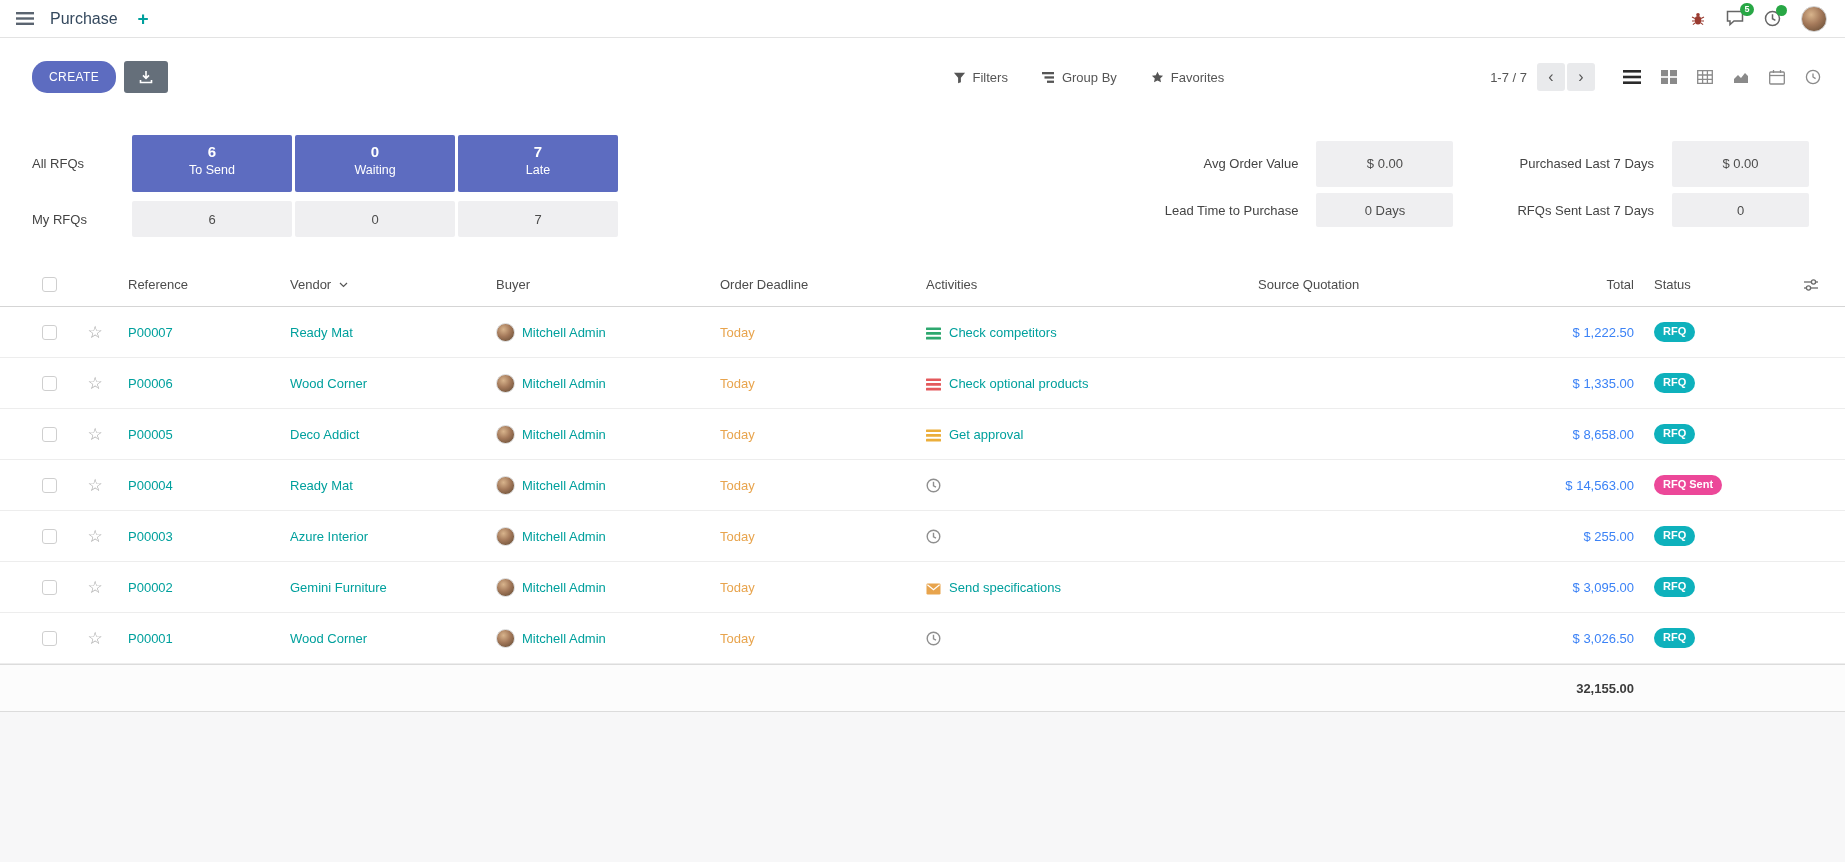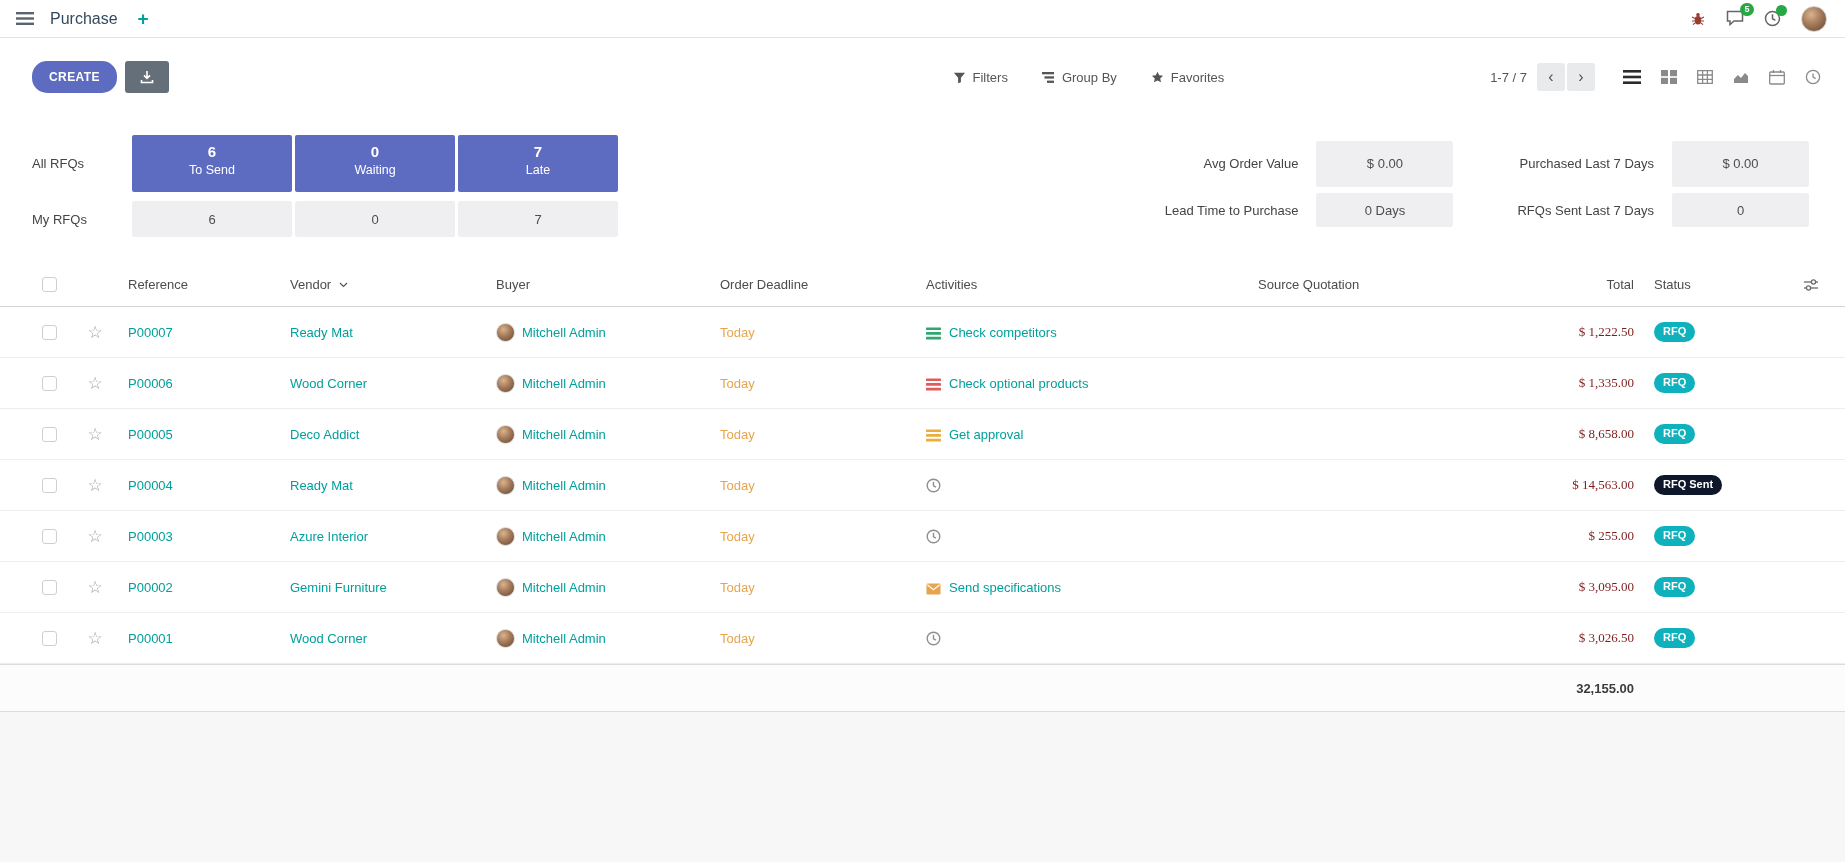--- a/index.html
+++ b/index.html
@@ -23,21 +23,21 @@
   
   .control-panel { padding: 12px 16px 14px 32px; background: #fff; }
   .cp-top { display: flex; align-items: center; }
   .page-title { font-size: 18px; font-weight: normal; color: #575b6f; }
   .search-box { margin-left: auto; width: calc(50% - 30px); position: relative; }
   .search-box input { width: 100%; height: 31px; border: 1px solid #d8dde3; border-radius: 3px; padding: 0 32px 0 10px; font-size: 13px; color: #444; outline: none; }
   .search-box input::placeholder { color: #b9bfc7; }
   .search-glass { position: absolute; right: 9px; top: 8px; color: #777; }
   .cp-bottom { display: flex; align-items: center; margin-top: 11px; }
   .cp-actions { display: flex; gap: 8px; }
-  .btn-create { background: #5D6CC0; color: #fff; font-size: 12px; font-weight: bold; letter-spacing: .4px; padding: 0 17px; border-radius: 15px; }
+  .btn-create { background: #5D6CC0; color: #fff; font-size: 12px; font-weight: normal; letter-spacing: .4px; padding: 0 17px; border-radius: 15px; }
   .btn-export { background: #656f7a; width: 44px; height: 32px; border-radius: 3px; display: flex; align-items: center; justify-content: center; }
   .cp-rhalf { width: calc(50% - 14px); margin-left: auto; display: flex; align-items: center; }
   .search-tools { display: flex; gap: 34px; padding-left: 8px; }
   .tool-btn { display: flex; align-items: center; gap: 7px; color: #555; font-size: 13px; }
   .pager-wrap { margin-left: auto; display: flex; align-items: center; gap: 10px; }
   .pager-text { color: #555; }
   .pager-btns { display: flex; gap: 2px; }
   .pager-btn { width: 28px; height: 28px; background: #e9eaec; border-radius: 3px; color: #555; font-size: 16px; line-height: 1; display: flex; align-items: center; justify-content: center; }
   .view-switcher { display: flex; gap: 20px; margin-left: 28px; margin-right: 8px; align-items: center; }
   .vs-btn { color: #8a8a8a; }
@@ -75,21 +75,21 @@
   .star { font-size: 17px; color: #a3a3a3; line-height: 1; }
   .link { color: #00A09D; }
   .avatar-sm { width: 19px; height: 19px; border-radius: 50%; flex: 0 0 19px; margin-right: 7px; background: radial-gradient(circle at 38% 32%, #d8b48c 0%, #a4795a 45%, #5d4630 100%); border: 1px solid #d8d8d8; }
   .deadline { color: #E8A44D; }
   .act-btn { display: flex; align-items: flex-end; gap: 8px; }
   .act-btn svg { display: none; }
   .act-btn.type-list svg[data-name="activity-list-icon"] { display: block; }
   .act-btn.type-clock svg[data-name="activity-clock-icon"] { display: block; }
   .act-btn.type-envelope svg[data-name="activity-envelope-icon"] { display: block; }
   .act-label { color: #00A09D; }
-  .total { color: #7f1d1d; font-family: Liberation Serif, serif; }
+  .total { color: #3b82f6; }
   .badge { color: #fff; font-size: 11px; font-weight: bold; padding: 3px 9px; border-radius: 10px; line-height: 1.2; }
   .tfoot { height: 48px; border-top: 1px solid #dcdcdc; border-bottom: 1px solid #dcdcdc; background: #fcfcfc; }
   .foot-total { font-weight: bold; color: #3c3c3c; }
   .bottom-fill { flex: 1; background: #f7f7f8; }
 </style>
 </head>
 <body>
 
 <div class="navbar" data-name="top-navbar">
   <span class="menu-toggle" data-name="apps-menu-icon">
@@ -463,21 +463,21 @@
         <span class="act-label" data-name="activity-label"></span>
       </span>
     </div>
     <div class="td c-source">
           <span data-name="source-document"></span>
         </div>
     <div class="td c-total">
           <span class="total" data-name="total-amount">$ 14,563.00</span>
         </div>
     <div class="td c-status">
-          <span class="badge" data-name="status-badge" style="background: #0f172a;">RFQ Sent</span>
+          <span class="badge" data-name="status-badge" style="background: #ec4899;">RFQ Sent</span>
         </div>
     <div class="td c-gear"></div>
   </div>
       <div class="grid-row tr" data-name="table-row">
     <div class="td c-check" data-name="row-select-cell">
           <input type="checkbox" class="cb" data-name="row-checkbox" style="">
         </div>
     <div class="td c-star" data-name="row-star-cell">
           <span class="star" data-name="favorite-star-icon">☆</span>
         </div>

